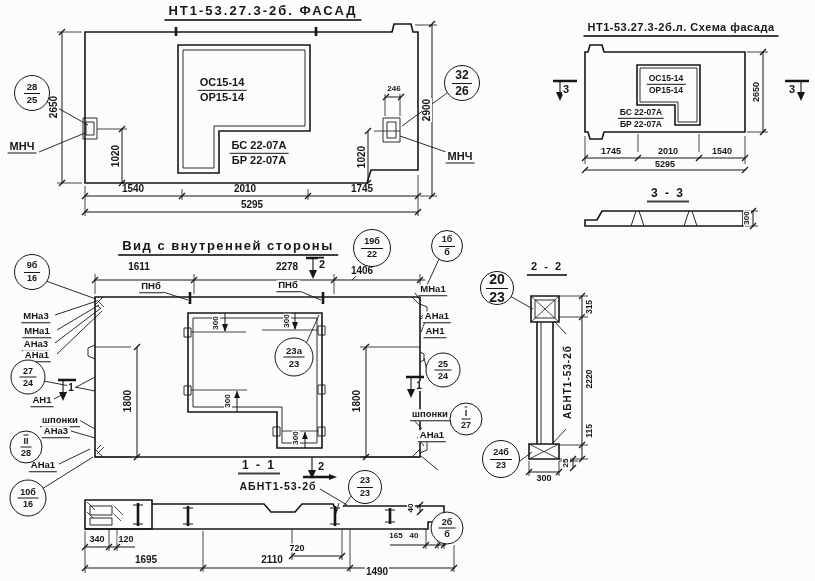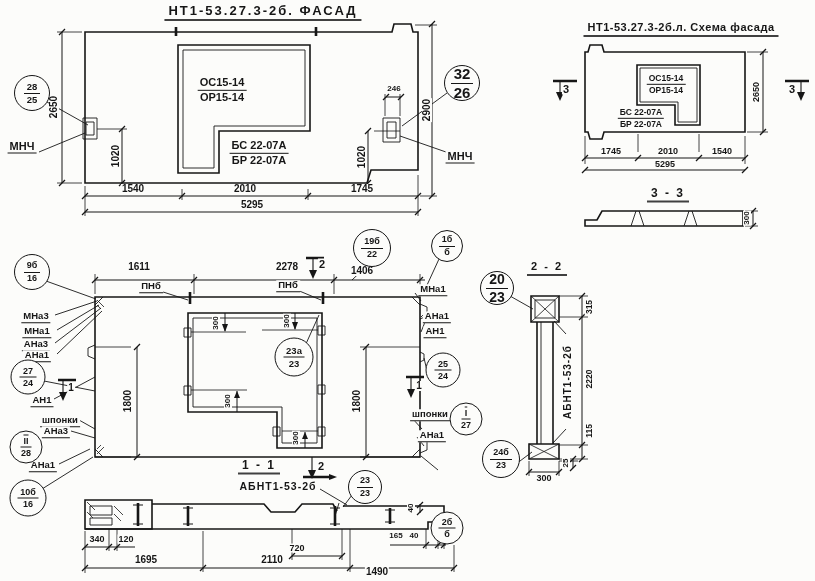--- a/index.html
+++ b/index.html
@@ -145,21 +145,21 @@
 <span class="lbl" style="left:394px;top:89px;font-size:8px;">246</span>
 <span class="lbl" style="left:133px;top:189px;font-size:10px;">1540</span>
 <span class="lbl" style="left:245px;top:189px;font-size:10px;">2010</span>
 <span class="lbl" style="left:362px;top:189px;font-size:10px;">1745</span>
 <span class="lbl" style="left:252px;top:205px;font-size:10px;">5295</span>
 
 <div class="balloon" style="left:32px;top:93px;width:34px;height:34px;font-size:9.5px;">
   <span class="t">28</span>
   <span class="bb">25</span>
 </div>
-<div class="balloon" style="left:462px;top:83px;width:34px;height:34px;font-size:15px;">
+<div class="balloon" style="left:462px;top:83px;width:34px;height:34px;font-size:12px;">
   <span class="t">32</span>
   <span class="bb">26</span>
 </div>
 
 <span class="lbl ttl" style="left:681px;top:29px;font-size:11px;letter-spacing:0.5px;">НТ1-53.27.3-2б.л. Схема фасада</span>
 <span class="lbl" style="left:566px;top:89px;font-size:11px;">3</span>
 <span class="lbl" style="left:792px;top:89px;font-size:11px;">3</span>
 
 <div class="stack" style="left:666px;top:84px;font-size:8.5px;">
   <span class="t">ОС15-14</span>
@@ -172,20 +172,21 @@
 
 <span class="lbl v" style="left:756px;top:92px;font-size:9px;">2650</span>
 <span class="lbl" style="left:611px;top:151px;font-size:9px;">1745</span>
 <span class="lbl" style="left:668px;top:151px;font-size:9px;">2010</span>
 <span class="lbl" style="left:722px;top:151px;font-size:9px;">1540</span>
 <span class="lbl" style="left:665px;top:164px;font-size:9px;">5295</span>
 
 <span class="lbl ttl" style="left:668px;top:194px;font-size:12px;">3 - 3</span>
 <span class="lbl v" style="left:747px;top:218px;font-size:8px;">300</span>
 
+<span class="lbl ttl" style="left:228px;top:247px;font-size:13px;letter-spacing:1.5px;">Вид с внутренней стороны</span>
 <span class="lbl" style="left:139px;top:267px;font-size:10px;">1611</span>
 <span class="lbl" style="left:287px;top:267px;font-size:10px;">2278</span>
 <span class="lbl" style="left:362px;top:271px;font-size:10px;">1406</span>
 <span class="lbl" style="left:322px;top:264px;font-size:11px;">2</span>
 
 <span class="lbl callout" style="left:151px;top:287px;font-size:9.5px;">ПНб</span>
 <span class="lbl callout" style="left:288px;top:286px;font-size:9.5px;">ПНб</span>
 
 <span class="lbl callout" style="left:36px;top:317px;font-size:9.5px;">МНа3</span>
 <span class="lbl callout" style="left:37px;top:332px;font-size:9.5px;">МНа1</span>

